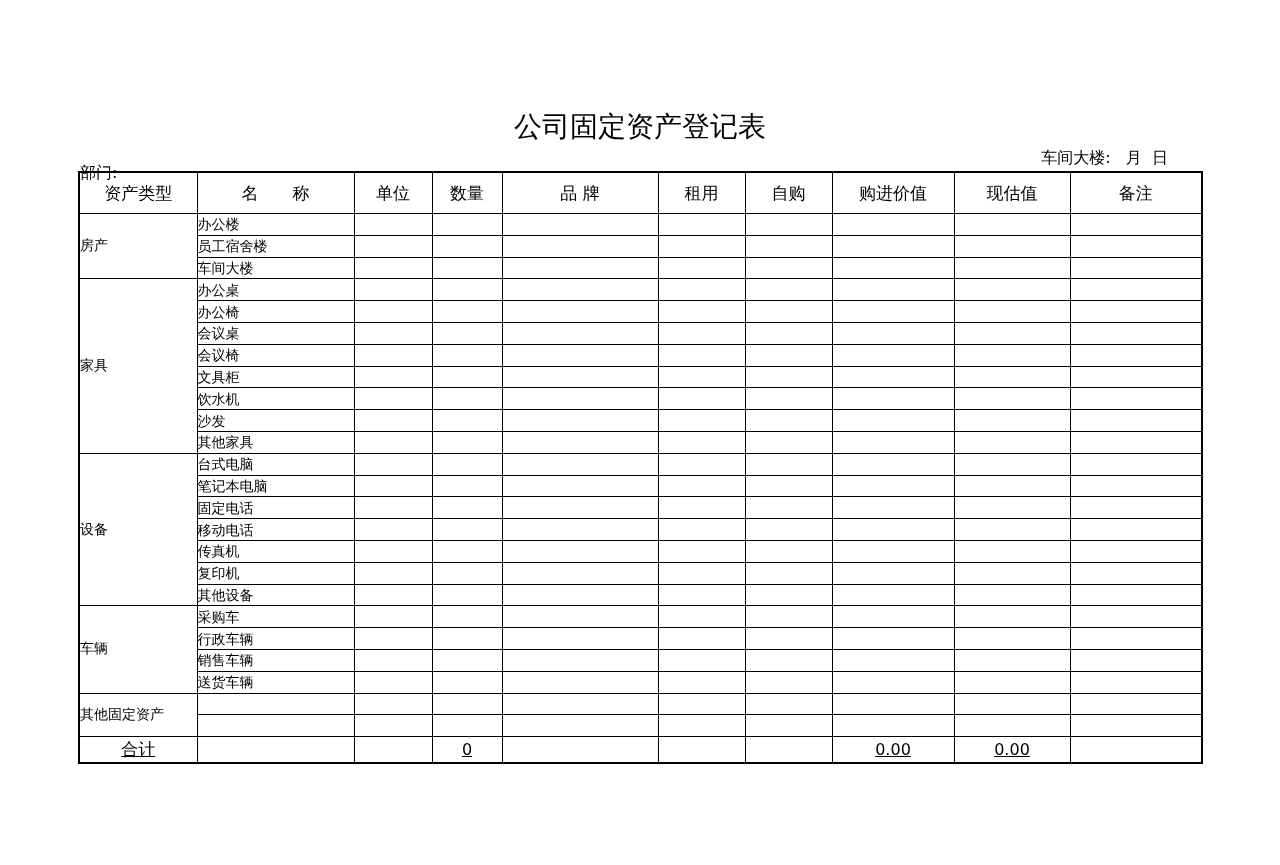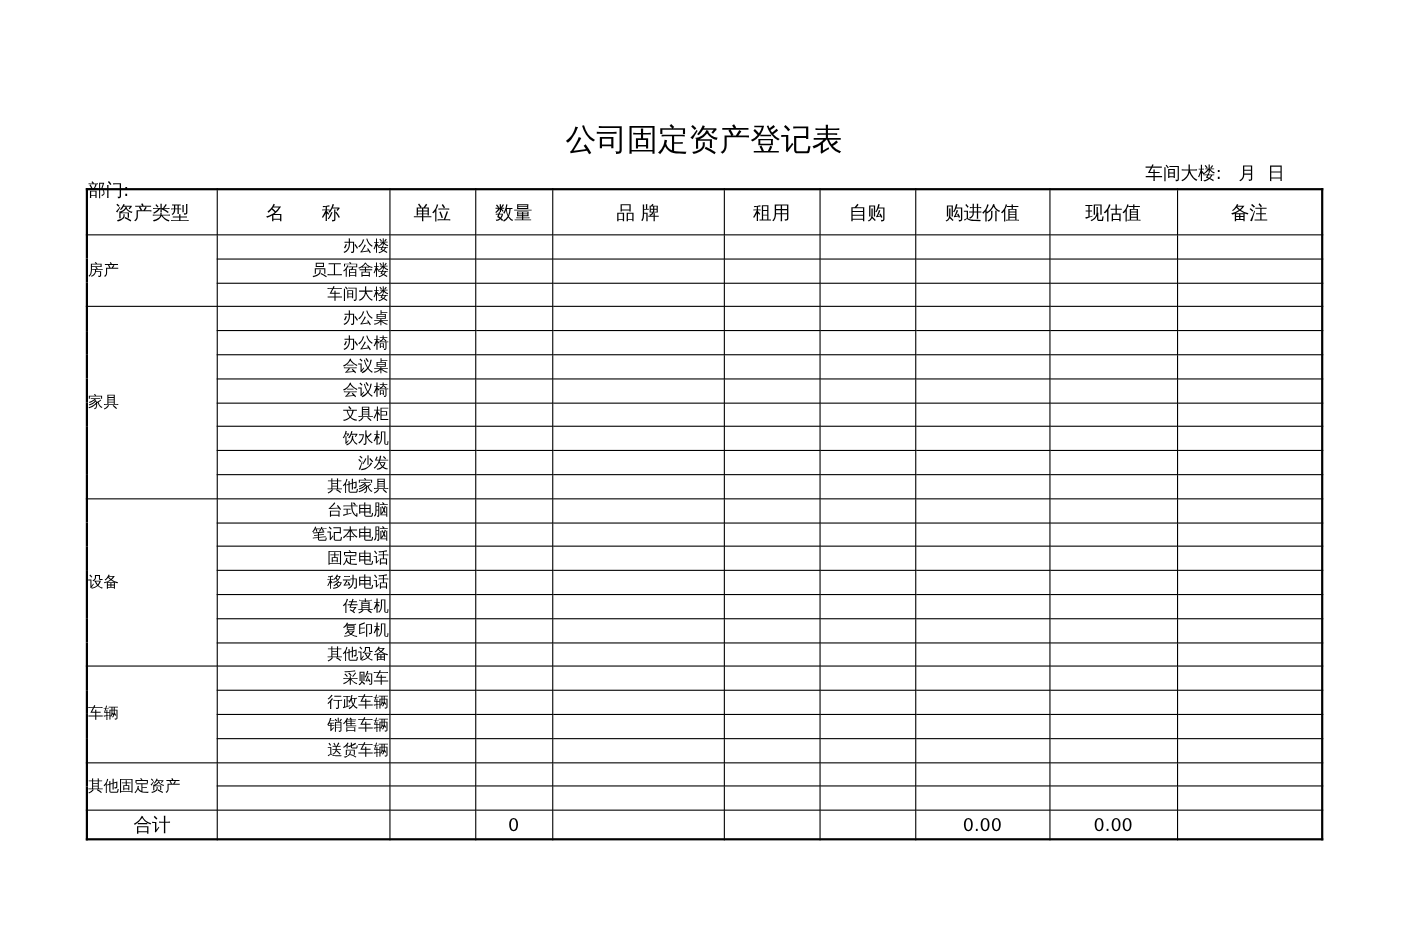--- a/index.html
+++ b/index.html
@@ -6,24 +6,24 @@
     body { width: 1280px; height: 865px; position: relative; overflow: hidden;
            font-family: "DejaVu Sans", "Liberation Sans", sans-serif; color: #000; }
     .title { position: absolute; left: 0; width: 1280px; top: 108px; text-align: center;
              font-size: 28px; font-weight: normal; letter-spacing: 0px; }
     .dept { position: absolute; left: 80px; top: 163px; font-size: 16px; }
     .fill-date { position: absolute; right: 112px; top: 148px; font-size: 16px; white-space: pre; }
     table.sheet { position: absolute; left: 78px; top: 171px; border-collapse: collapse;
                   border: 2px solid #000; table-layout: fixed; }
     table.sheet td, table.sheet th { border: 1px solid #000; padding: 0; overflow: hidden; white-space: nowrap; }
     th { font-weight: normal; font-size: 17px; height: 40px; text-align: center; }
-    td.name { font-size: 14px; text-align: right; padding-left: 2px; height: 20.8px; line-height: 20px; margin-left: 12px; }
+    td.name { font-size: 14px; text-align: left; padding-left: 2px; height: 20.8px; line-height: 20px; margin-left: 12px; }
     td.cat { font-size: 14px; }
     td.cell { height: 20.8px; }
-    tr.total td { height: 25px; font-size: 17px; text-align: center; }
+    tr.total td { height: 25px; font-size: 17px; text-align: center; text-decoration: underline; }
     tr.total td.num { font-size: 16px; }
   </style>
 </head>
 <body>
 
 <div class="title">公司固定资产登记表</div>
 <div class="dept">部门:</div>
 <div class="fill-date">车间大楼:   月  日</div>
 
 <table class="sheet">

